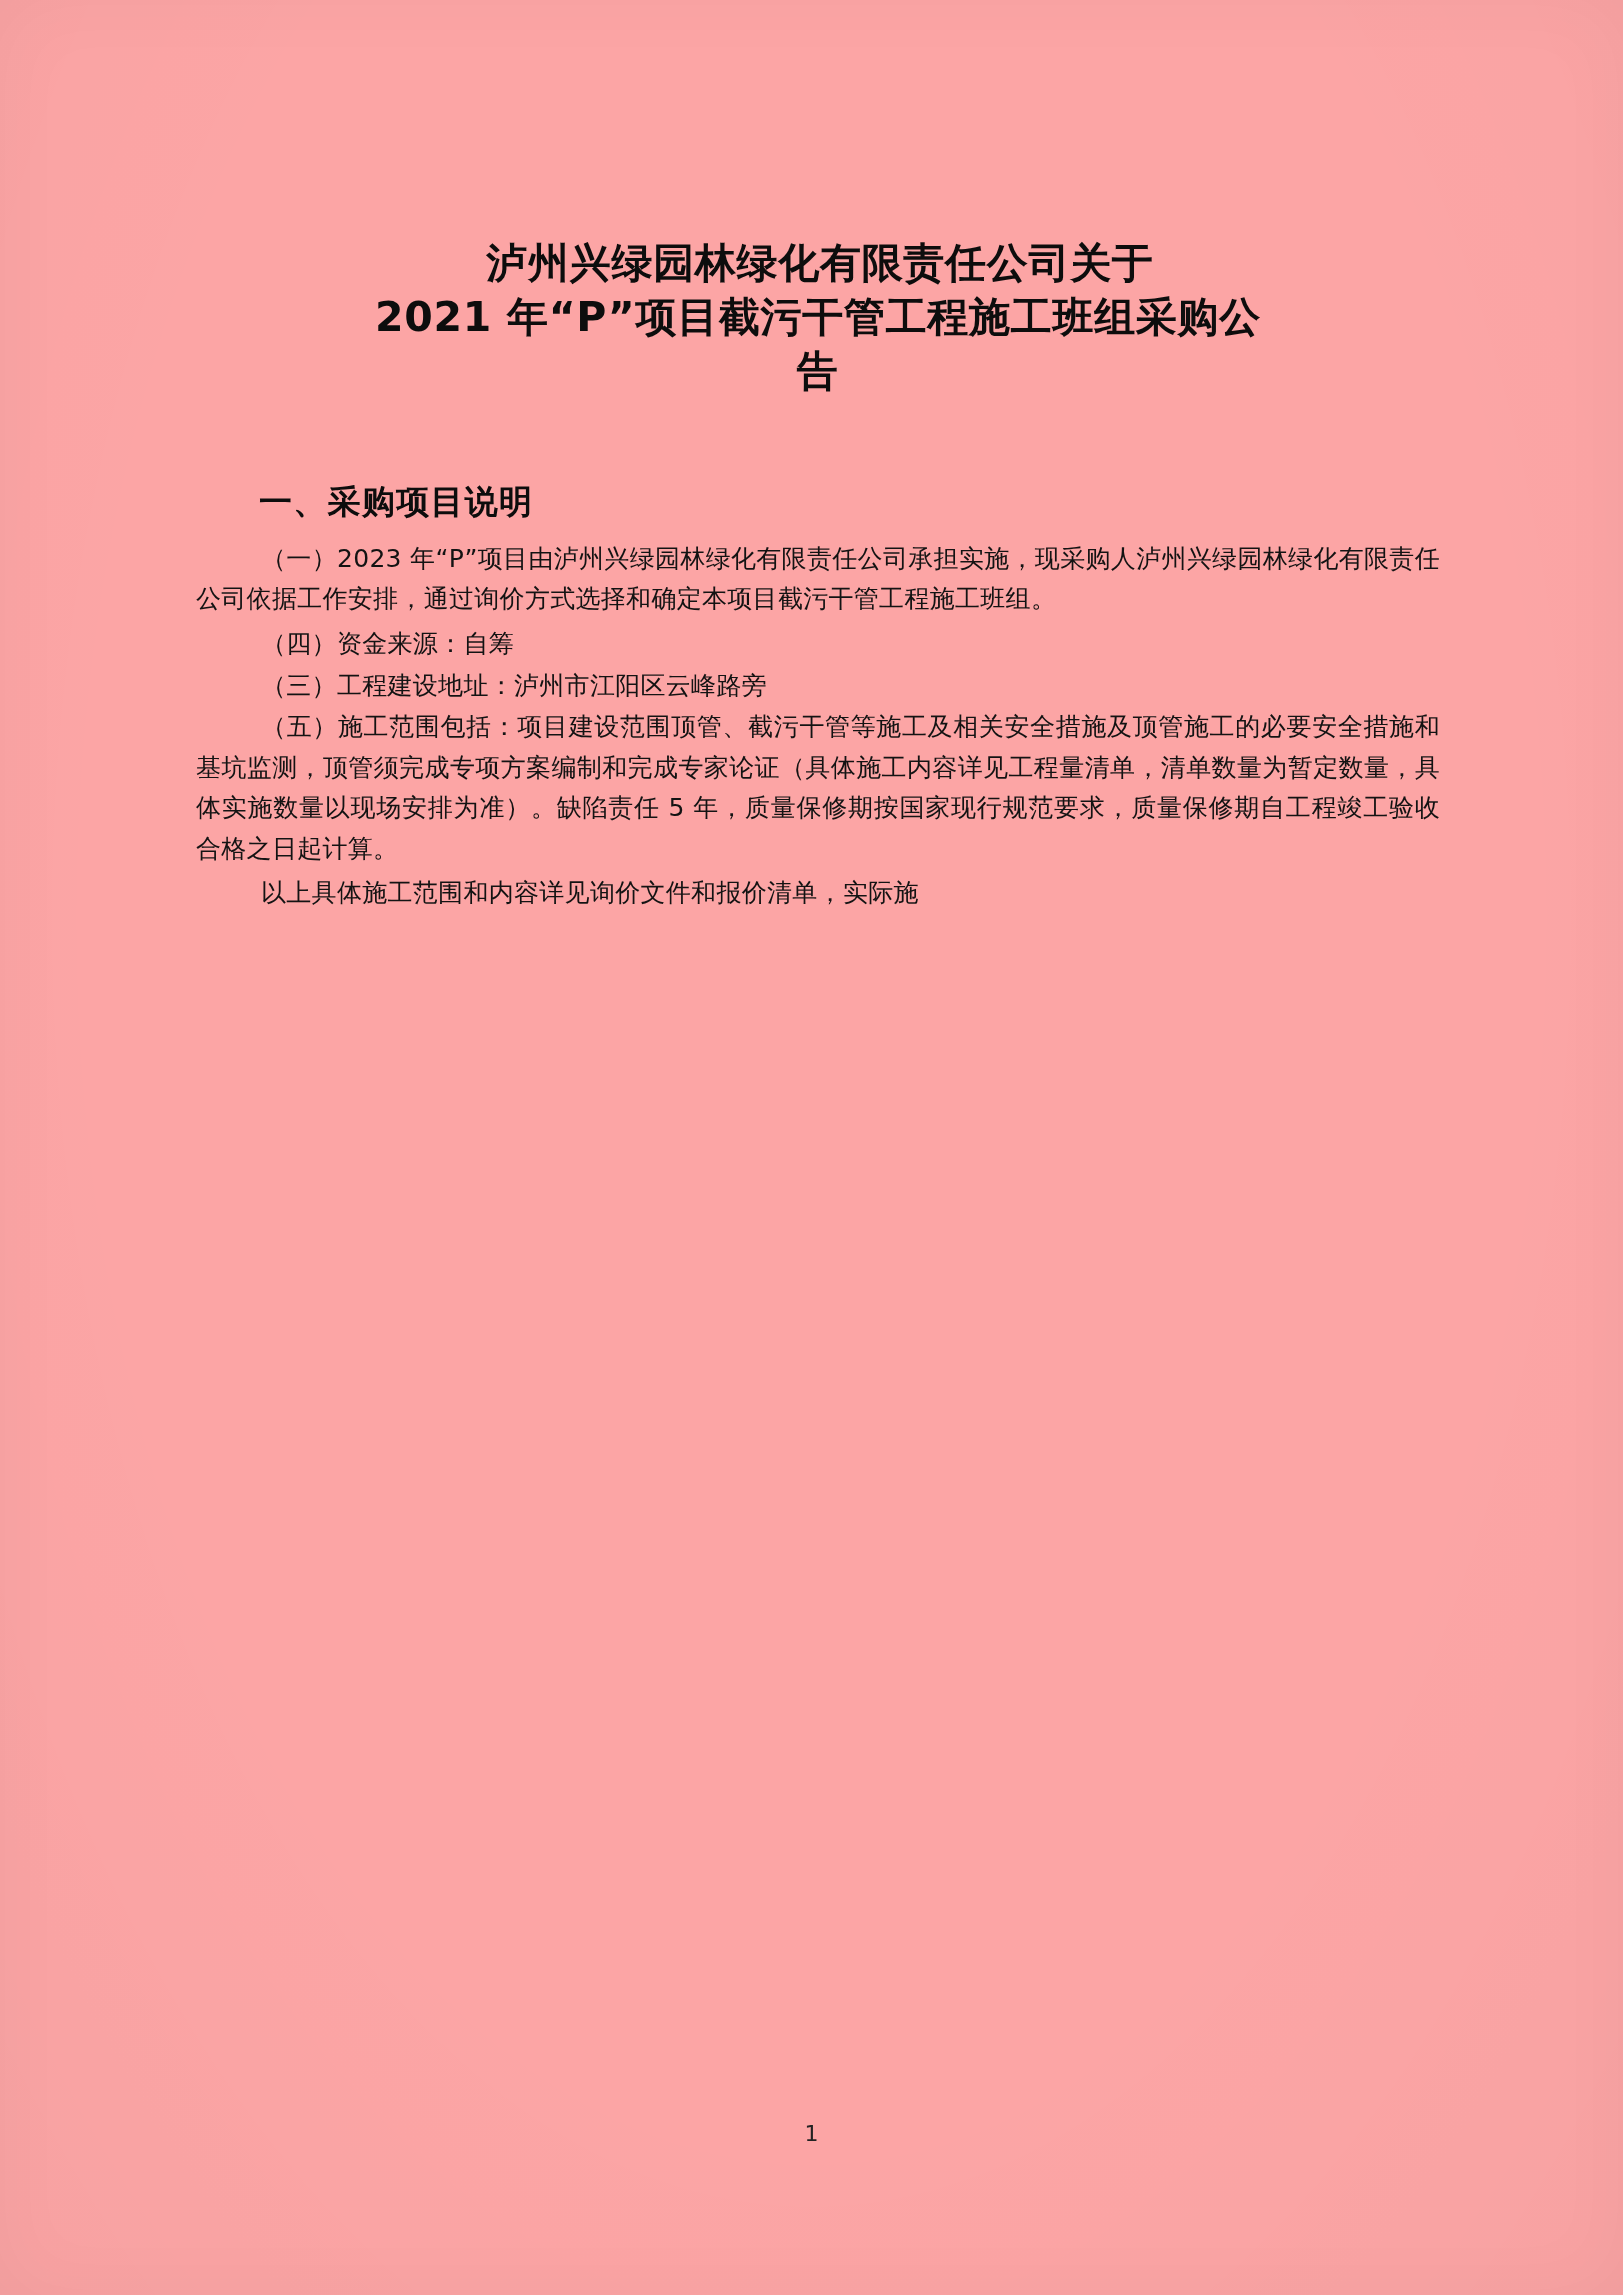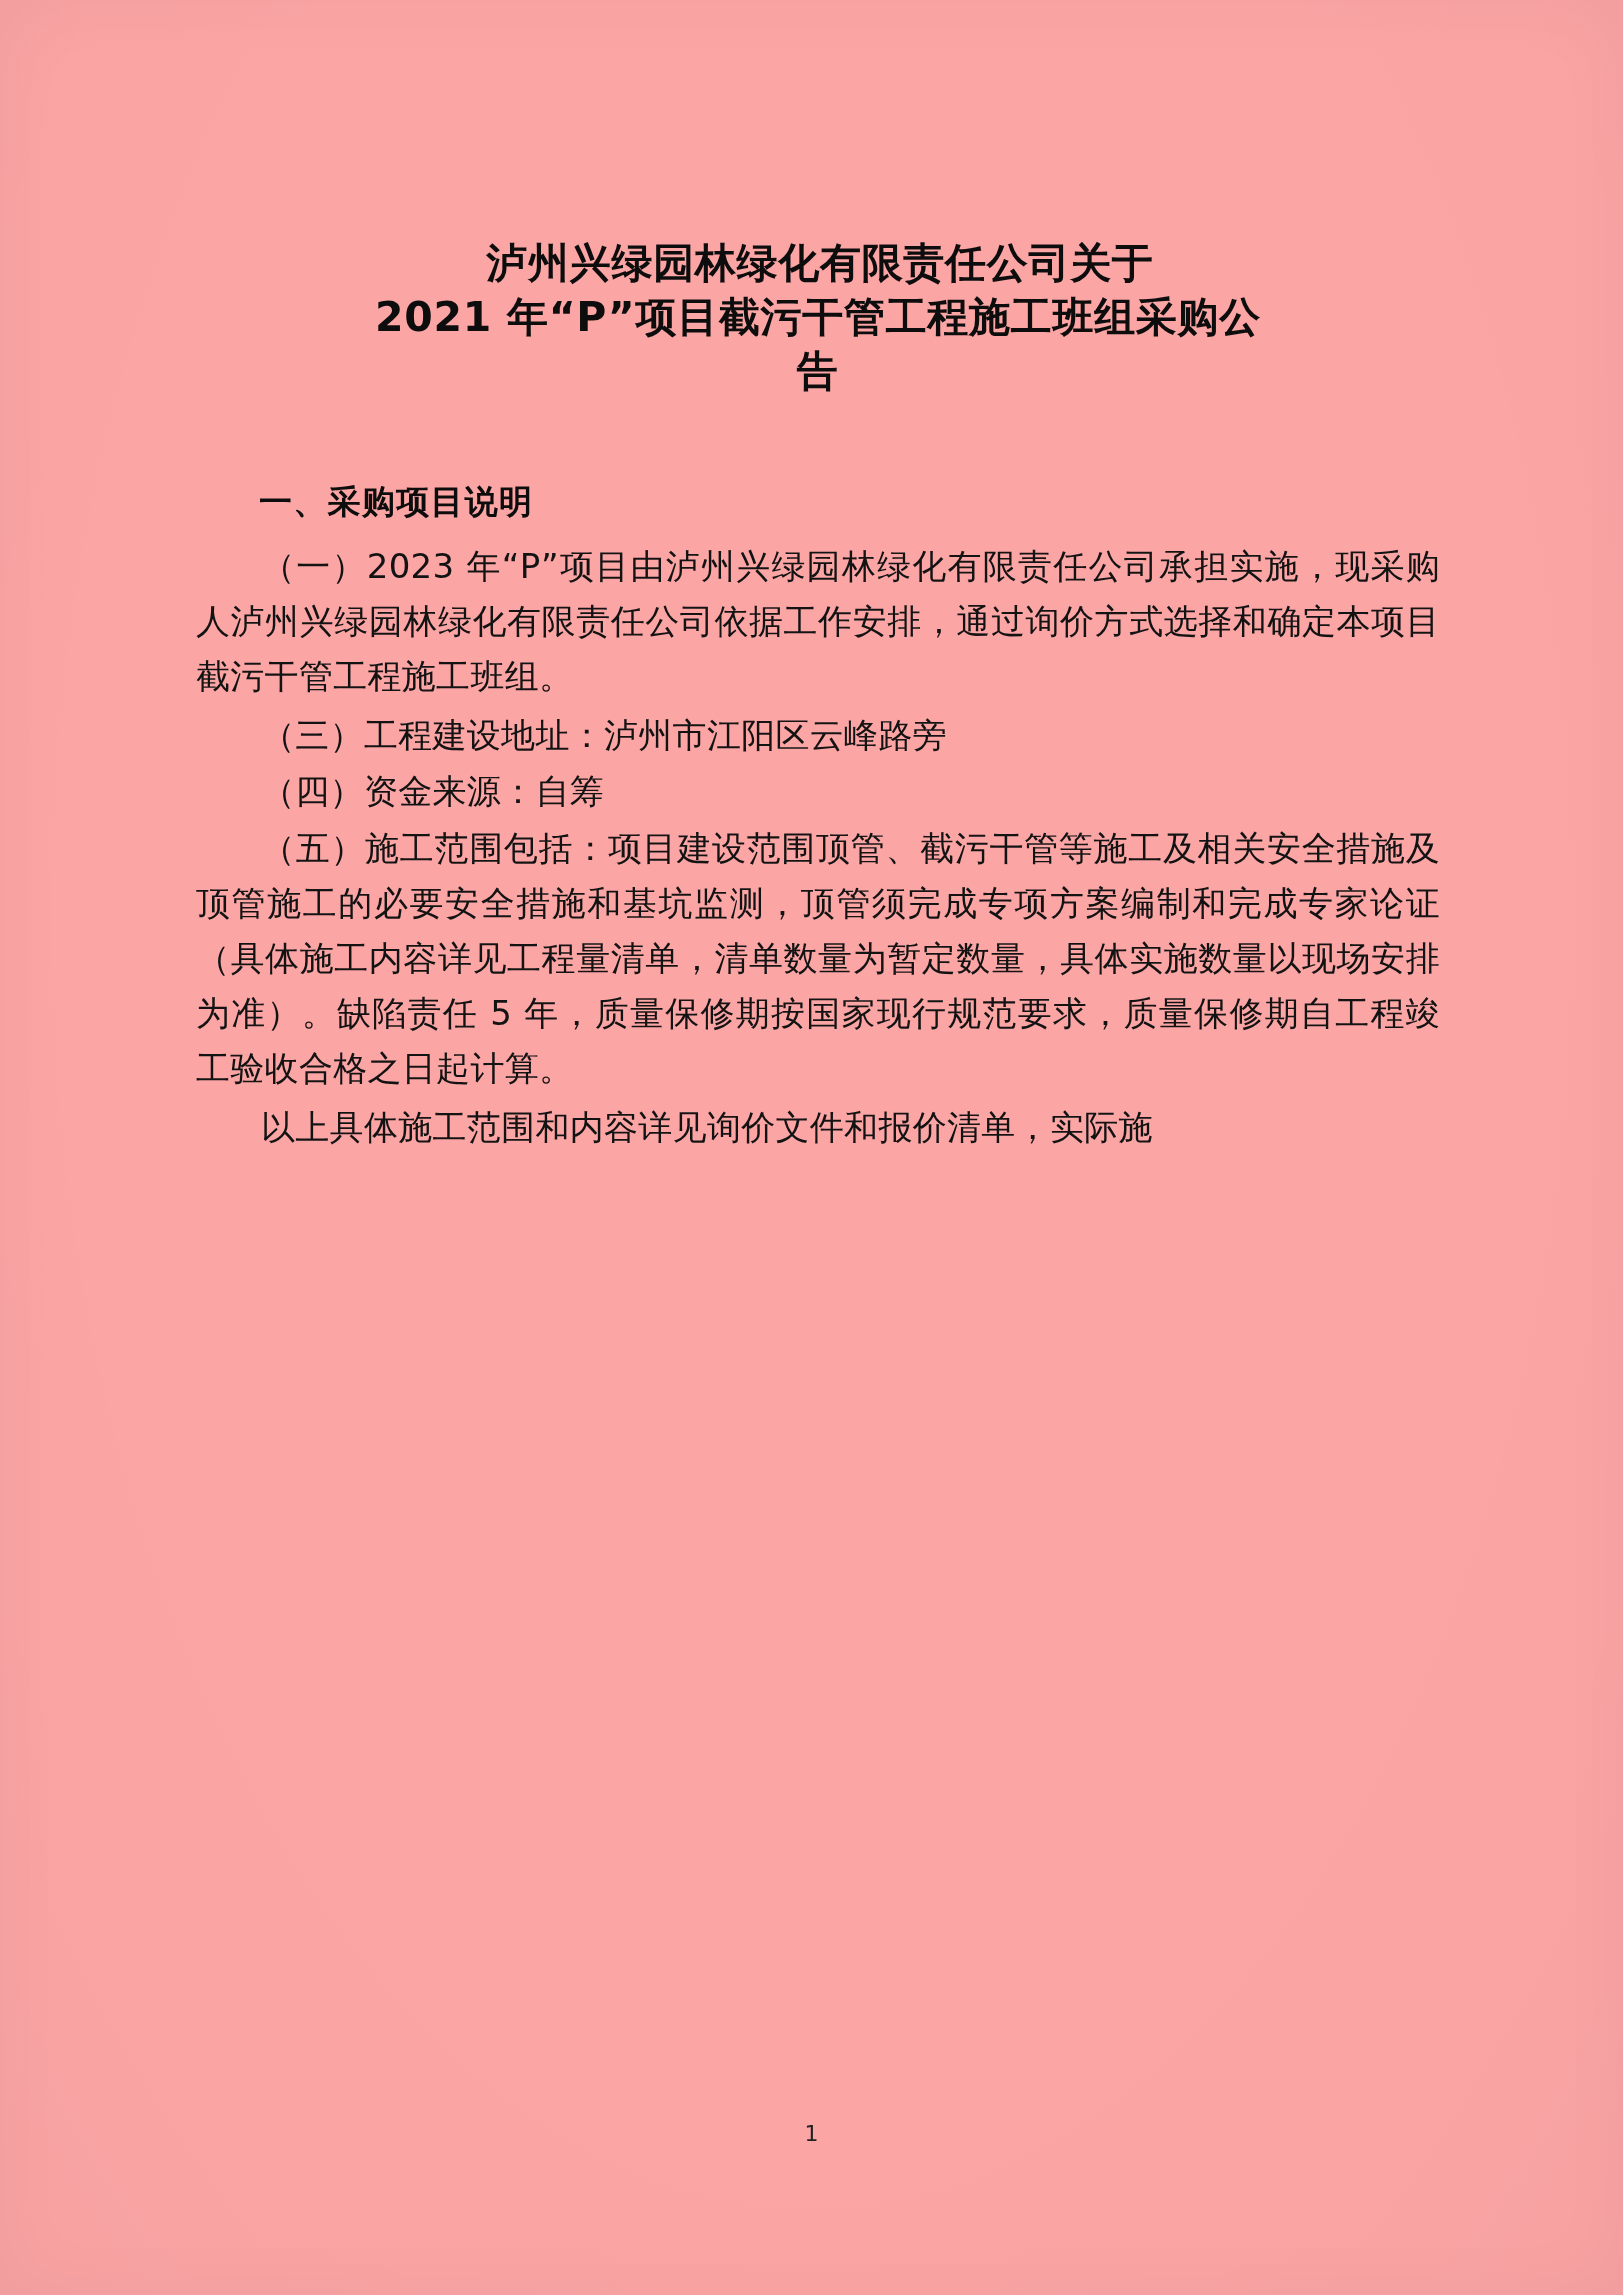--- a/index.html
+++ b/index.html
@@ -55,21 +55,21 @@
   .section-heading {
     font-weight: bold;
     font-size: 33px;
     line-height: 1.5;
     margin: 79px 0 12px 0;
     padding-left: 63px;
     letter-spacing: 1.3px;
     color: #0d0d0d;
   }
   p.para {
-    font-size: 34px;
+    font-size: 25px;
     line-height: 1.62;
     margin: 0 0 3.9px 0;
     text-align: justify;
     text-justify: inter-ideograph;
     letter-spacing: 0.3px;
     color: #131313;
   }
   p.indent {
     text-indent: 65px;
   }
@@ -102,22 +102,22 @@
 
     <h1 class="doc-title">
       <span class="title-line l1">泸州兴绿园林绿化有限责任公司关于</span>
       <span class="title-line l2">2021 年“P”项目截污干管工程施工班组采购公</span>
       <span class="title-line l3">告</span>
     </h1>
 
     <div class="section-heading">一、采购项目说明</div>
 
     <p class="para indent">（一）2023 年“P”项目由泸州兴绿园林绿化有限责任公司承担实施，现采购人泸州兴绿园林绿化有限责任公司依据工作安排，通过询价方式选择和确定本项目截污干管工程施工班组。</p>
+    <p class="para indent tight">（四）资金来源：自筹</p>
     <p class="para indent tight">（三）工程建设地址：泸州市江阳区云峰路旁</p>
-    <p class="para indent tight">（四）资金来源：自筹</p>
     <p class="para indent">（五）施工范围包括：项目建设范围顶管、截污干管等施工及相关安全措施及顶管施工的必要安全措施和基坑监测，顶管须完成专项方案编制和完成专家论证（具体施工内容详见工程量清单，清单数量为暂定数量，具体实施数量以现场安排为准）。缺陷责任 5 年，质量保修期按国家现行规范要求，质量保修期自工程竣工验收合格之日起计算。</p>
     <p class="para indent">以上具体施工范围和内容详见询价文件和报价清单，实际施</p>
 
   </div>
 
   <div class="page-number">1</div>
   <div class="edge-shade"></div>
 </div>
 
 

